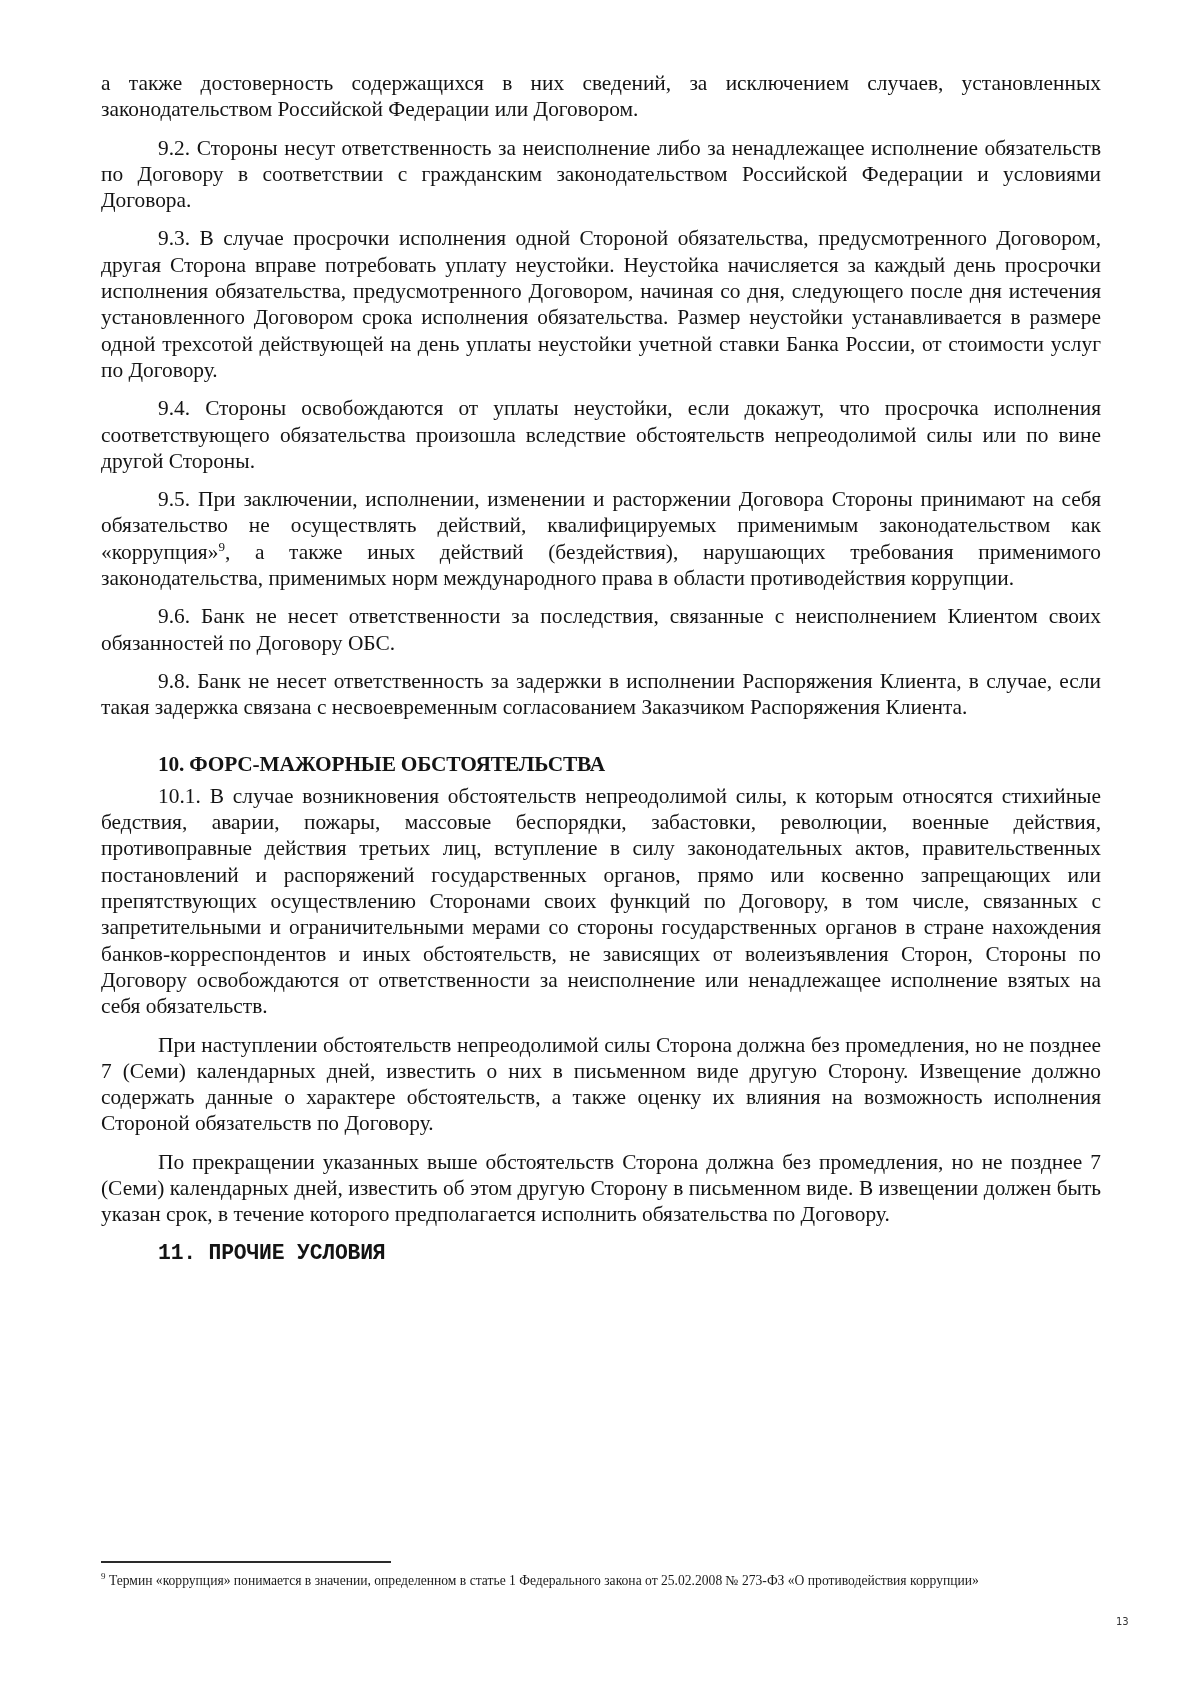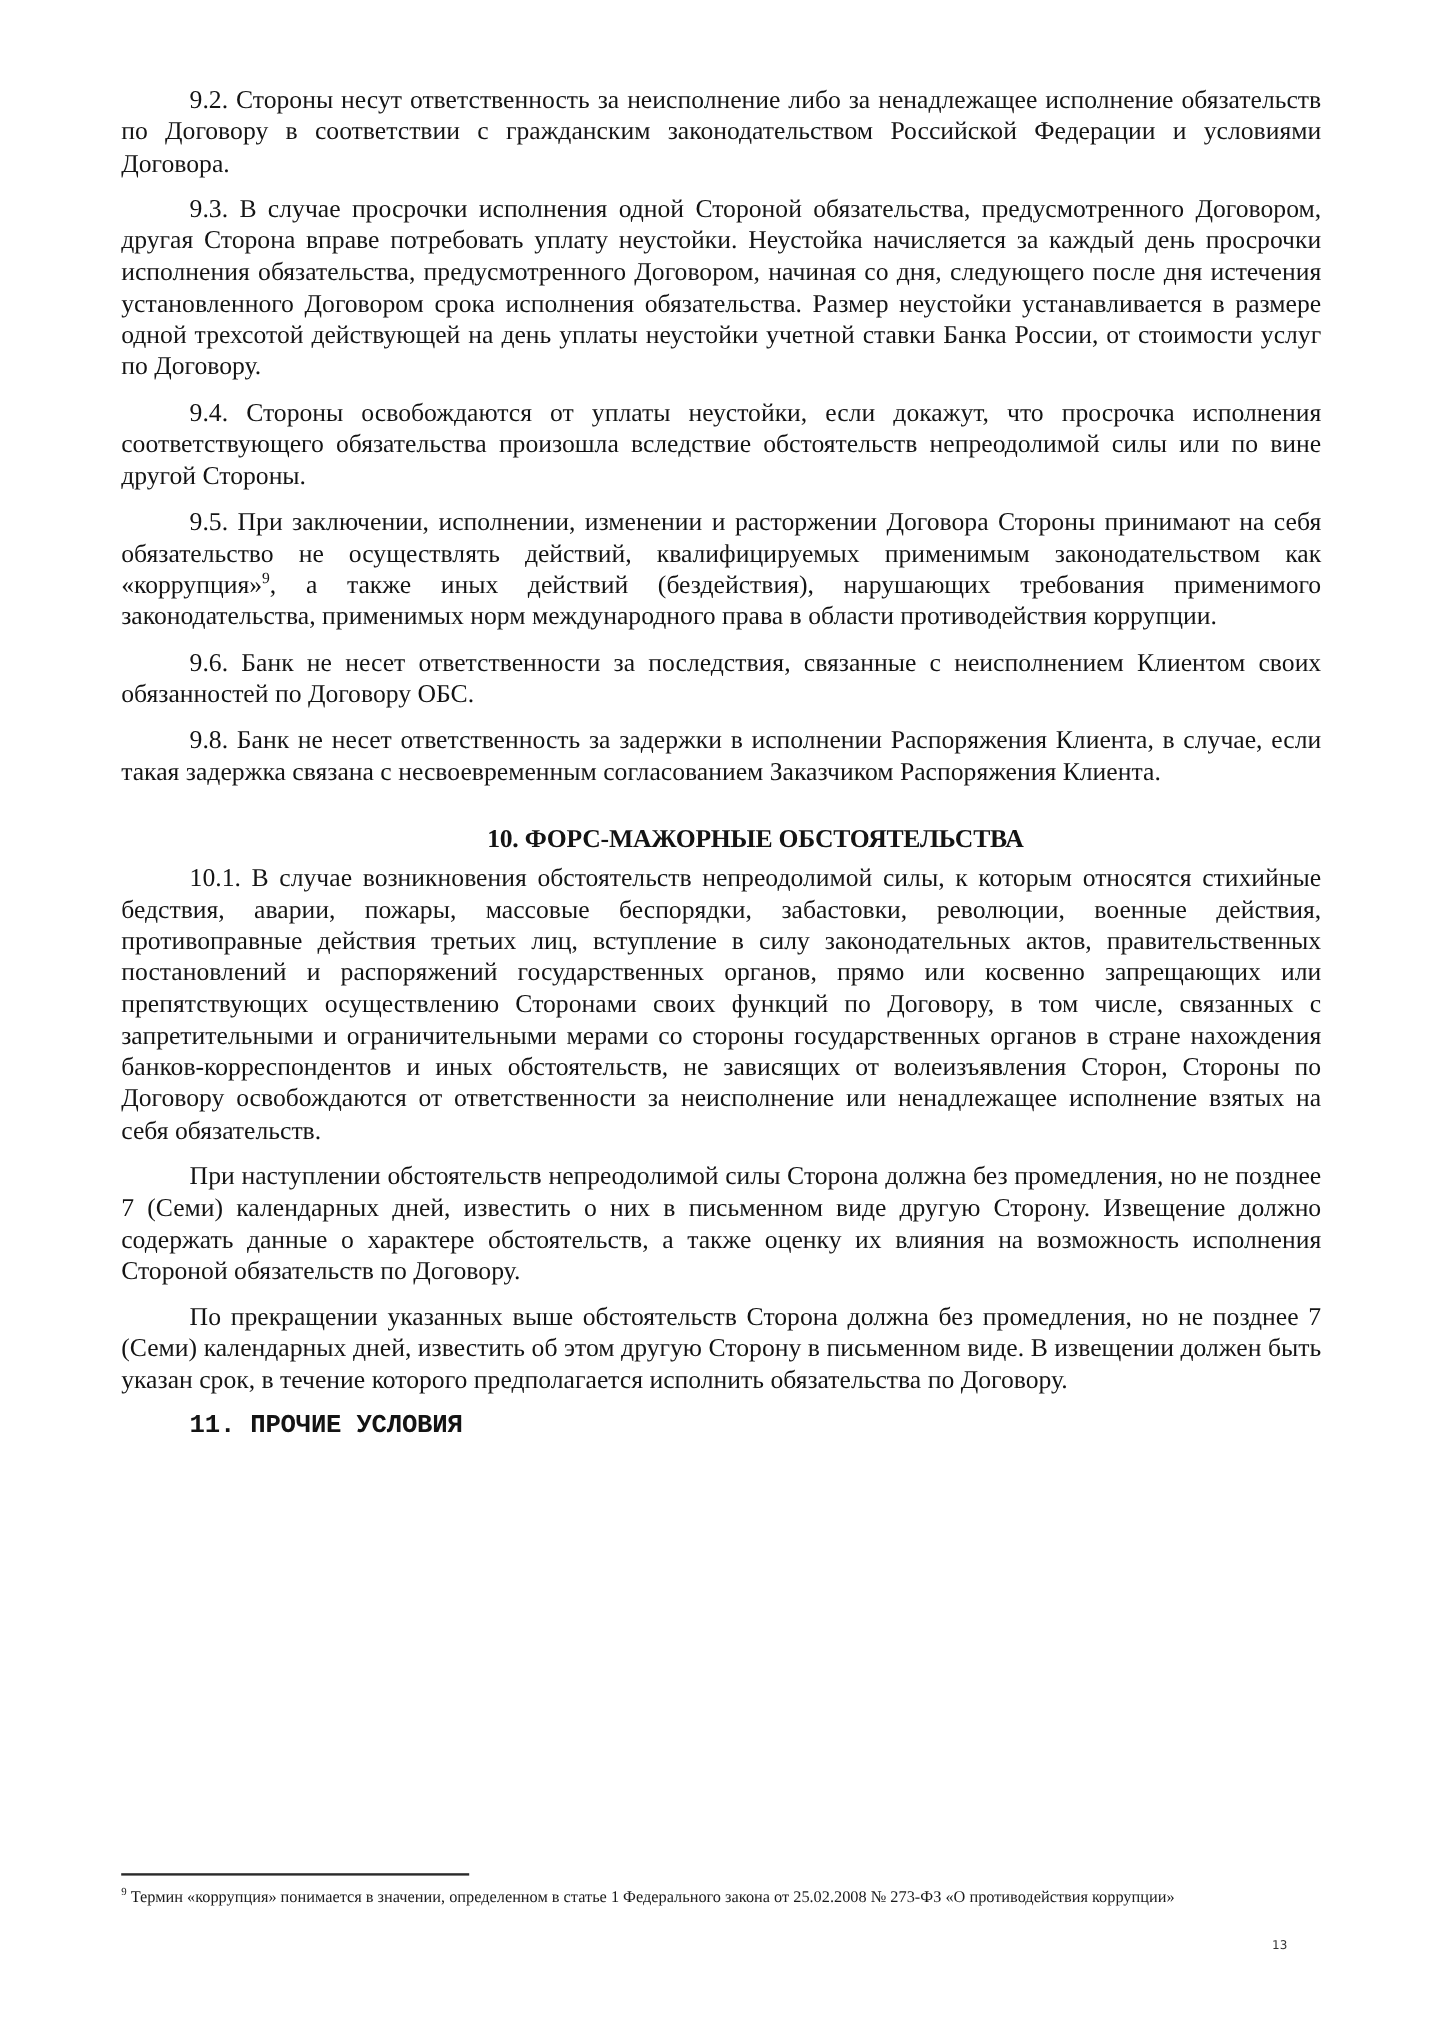--- a/index.html
+++ b/index.html
@@ -43,21 +43,20 @@
       font-size: 21.4px;
       line-height: 26.3px;
       font-weight: bold;
       margin: 0;
       padding-left: 57px;
       letter-spacing: -0.2px;
     }
     .heading.h10 {
       margin-top: 30px;
       margin-bottom: 6px;
-      text-align: center;
     }
     .heading.h11 {
       margin-top: 4px;
       font-family: Liberation Mono, monospace;
     }
     sup.fnref {
       font-size: 13px;
       line-height: 0;
       vertical-align: super;
     }
@@ -78,34 +77,35 @@
       line-height: 17px;
       color: #1a1a1a;
     }
     .footnote sup {
       font-size: 9px;
       vertical-align: super;
       line-height: 0;
     }
     .page-number {
       position: absolute;
-      left: 1060px;
+      left: 1116px;
       top: 1616px;
       font-family: "DejaVu Sans", sans-serif;
       font-size: 10px;
       color: #333;
       text-align: right;
     }
   </style>
 </head>
 <body>
 
 <div class="page">
   <div class="content">
 
+    <p class="para">а также достоверность содержащихся в них сведений, за исключением случаев, установленных законодательством Российской Федерации или Договором.</p>
 
     <p class="para indent">9.2. Стороны несут ответственность за неисполнение либо за ненадлежащее исполнение обязательств по Договору в соответствии с гражданским законодательством Российской Федерации и условиями Договора.</p>
 
     <p class="para indent">9.3. В случае просрочки исполнения одной Стороной обязательства, предусмотренного Договором, другая Сторона вправе потребовать уплату неустойки. Неустойка начисляется за каждый день просрочки исполнения обязательства, предусмотренного Договором, начиная со дня, следующего после дня истечения установленного Договором срока исполнения обязательства. Размер неустойки устанавливается в размере одной трехсотой действующей на день уплаты неустойки учетной ставки Банка России, от стоимости услуг по Договору.</p>
 
     <p class="para indent">9.4. Стороны освобождаются от уплаты неустойки, если докажут, что просрочка исполнения соответствующего обязательства произошла вследствие обстоятельств непреодолимой силы или по вине другой Стороны.</p>
 
     <p class="para indent"><span>9.5. При заключении, исполнении, изменении и расторжении Договора Стороны принимают на себя обязательство не осуществлять действий, квалифицируемых применимым законодательством как «коррупция»</span><sup class="fnref">9</sup><span>, а также иных действий (бездействия), нарушающих требования применимого законодательства, применимых норм международного права в области противодействия коррупции.</span></p>
 
     <p class="para indent">9.6. Банк не несет ответственности за последствия, связанные с неисполнением Клиентом своих обязанностей по Договору ОБС.</p>

